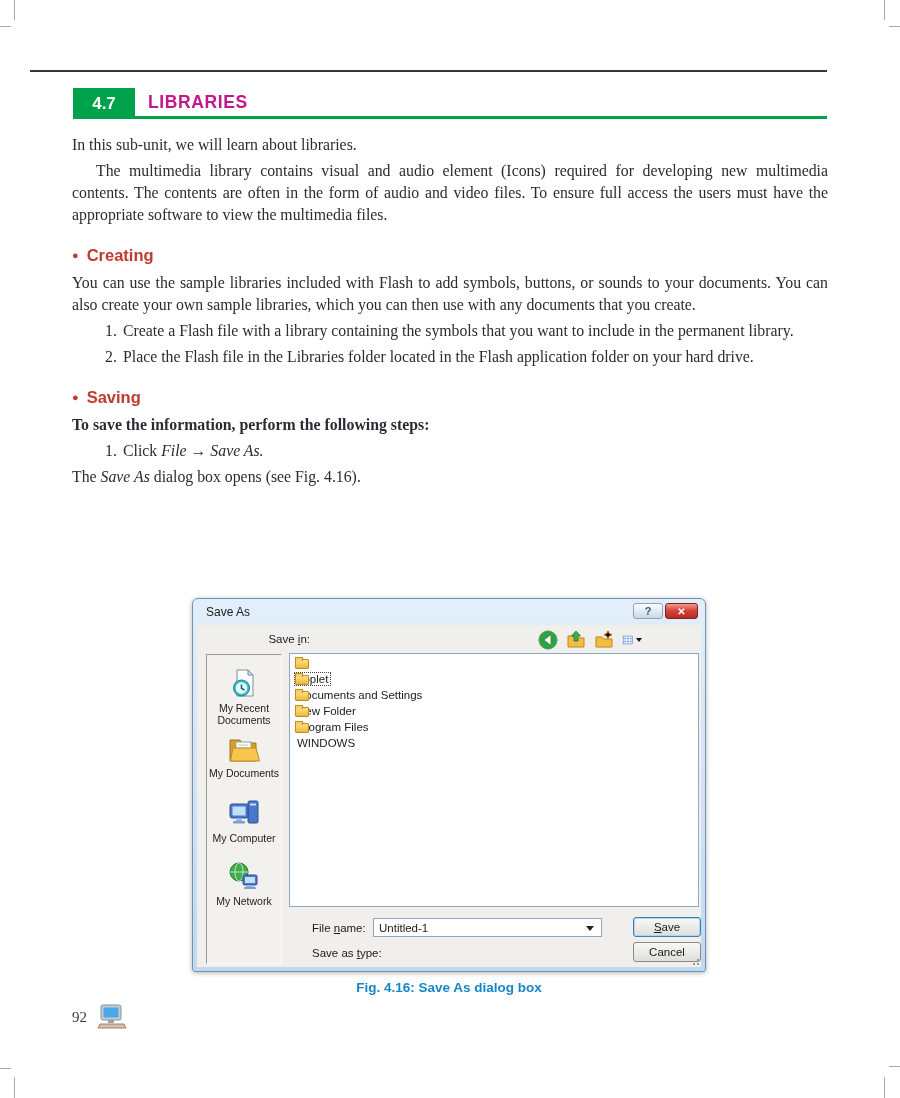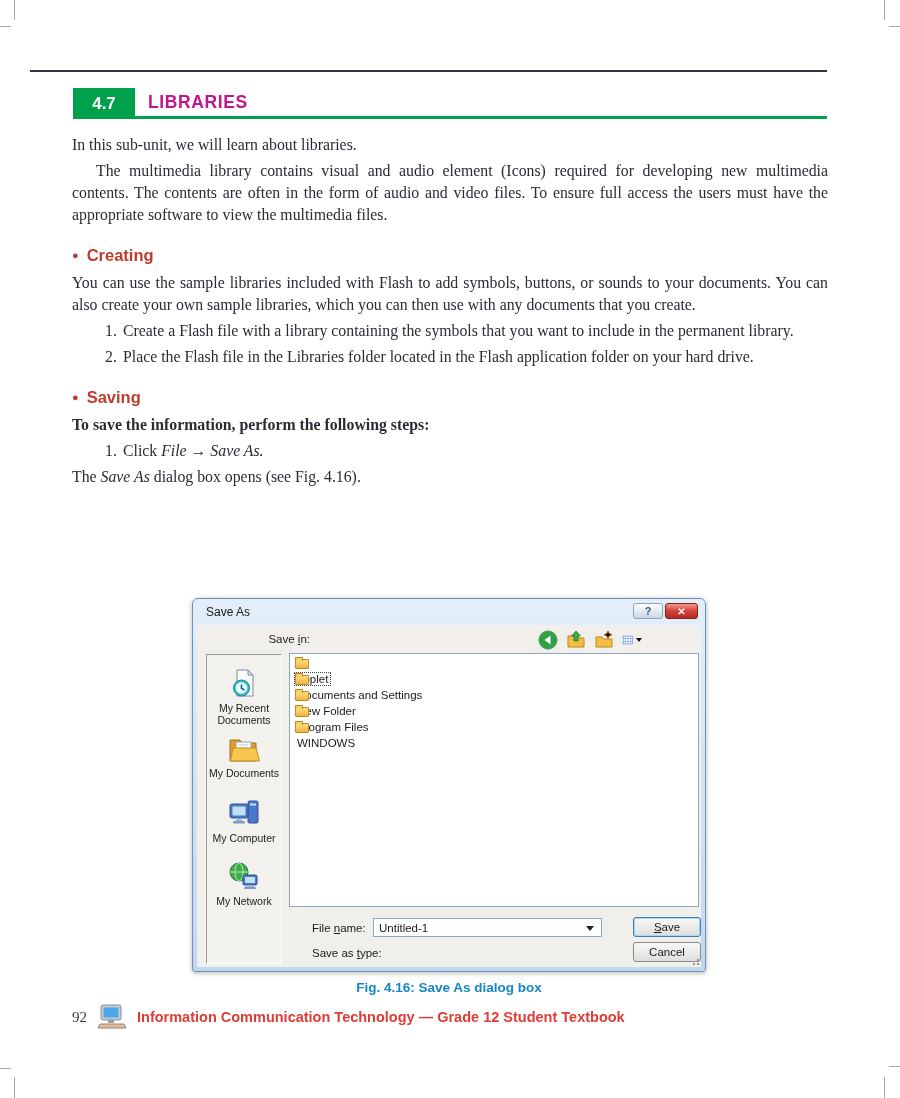--- a/index.html
+++ b/index.html
@@ -281,16 +281,15 @@
 
   <div class="fig-caption">Fig. 4.16: Save As dialog box</div>
   <div class="footer">
     <span class="page-num">92</span>
     <svg width="30" height="26" viewBox="0 0 30 26">
       <rect x="4" y="1" width="20" height="15" rx="2" fill="#c8ccd2" stroke="#8a8f96"></rect>
       <rect x="6.5" y="3.5" width="15" height="10" fill="#4aa7e8"></rect>
       <rect x="11" y="16" width="6" height="3" fill="#9aa0a8"></rect>
       <path d="M3 20 h24 l2 4 H1 Z" fill="#d9bfa8" stroke="#9c8468"></path>
     </svg>
-    <span class="footer-text">Information Communication Technology — Grade 12 Student Textbook</span>
   </div>
 
 </div>
 
 </body></html>

